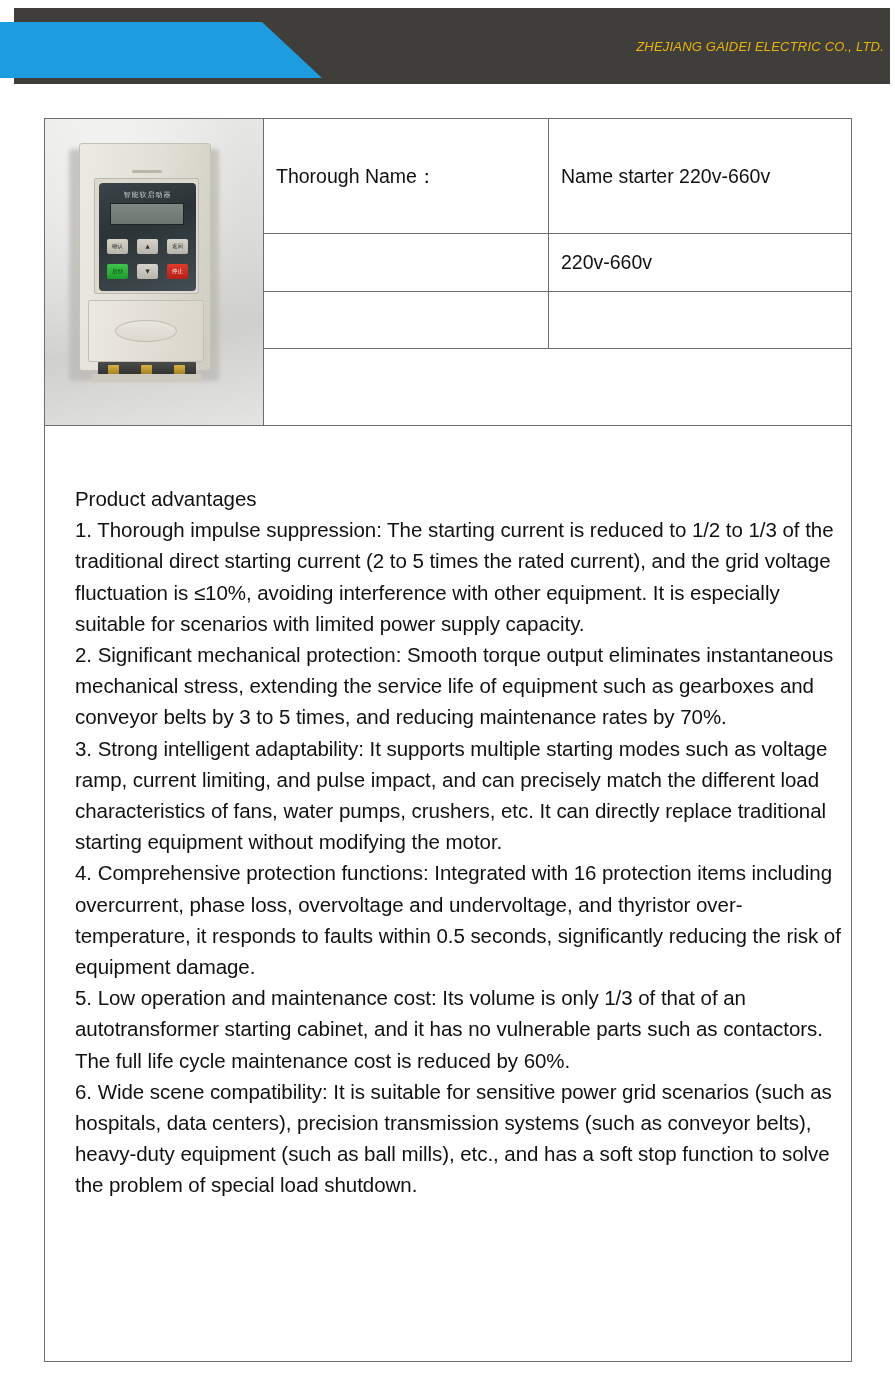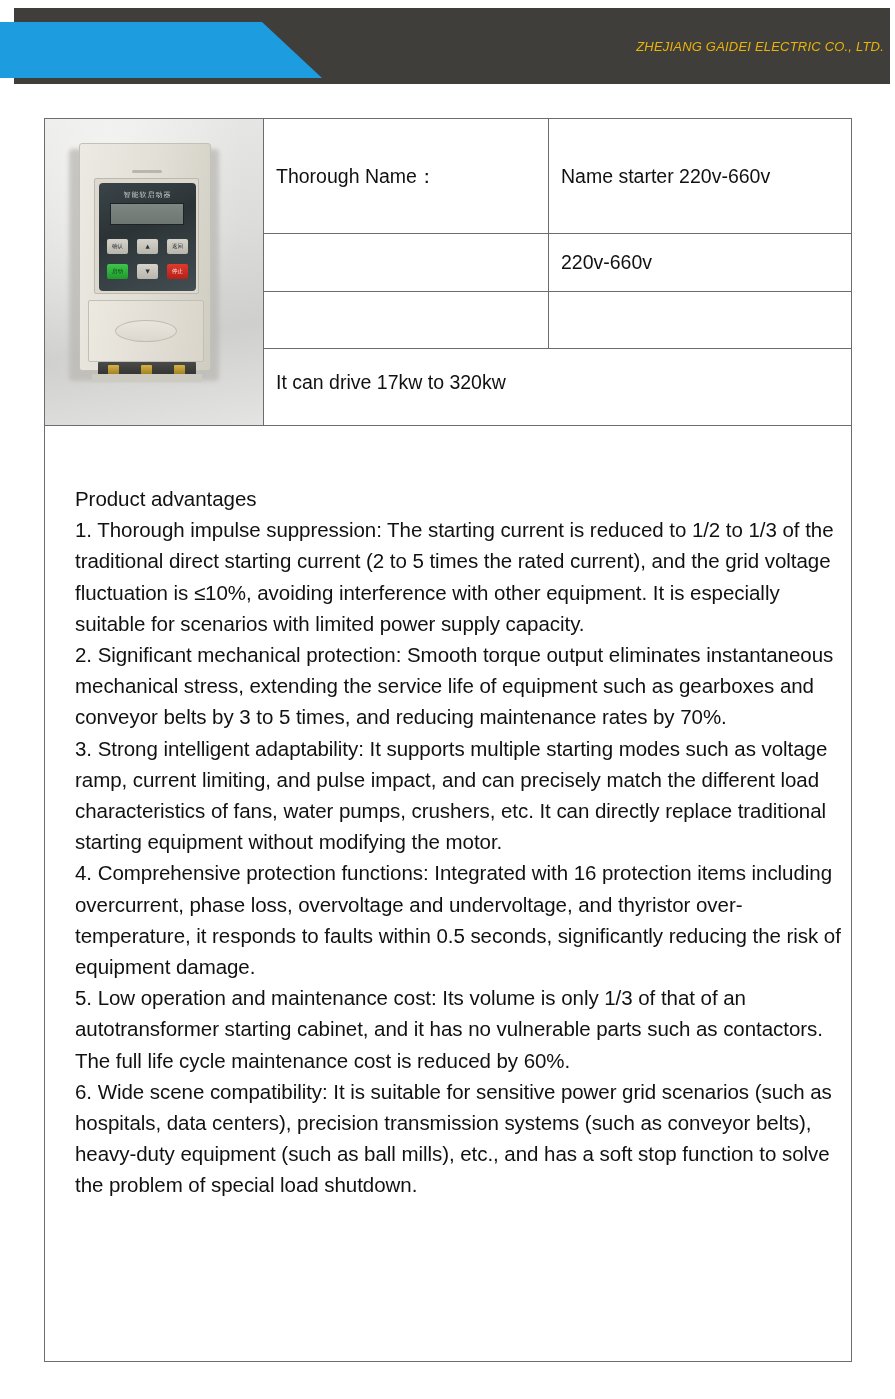--- a/index.html
+++ b/index.html
@@ -299,23 +299,20 @@
     </div>
     <div class="cell" style="left:504px; top:0; width:302px; height:114px;">
       <span>Name starter 220v-660v</span>
     </div>
 
     <div class="cell" style="left:504px; top:115px; width:302px; height:57px;">
       <span>220v-660v</span>
     </div>
 
 
-    <div class="cell" style="left:219px; top:230px; width:587px; height:76px; align-items:flex-start; padding-top:21px;">
-      <span>It can drive 17kw to 320kw</span>
-    </div>
 
     <div id="adv-cell">
       <div id="adv-text">Product advantages
 1. Thorough impulse suppression: The starting current is reduced to 1/2 to 1/3 of the traditional direct starting current (2 to 5 times the rated current), and the grid voltage fluctuation is ≤10%, avoiding interference with other equipment. It is especially suitable for scenarios with limited power supply capacity.
 2. Significant mechanical protection: Smooth torque output eliminates instantaneous mechanical stress, extending the service life of equipment such as gearboxes and conveyor belts by 3 to 5 times, and reducing maintenance rates by 70%.
 3. Strong intelligent adaptability: It supports multiple starting modes such as voltage ramp, current limiting, and pulse impact, and can precisely match the different load characteristics of fans, water pumps, crushers, etc. It can directly replace traditional starting equipment without modifying the motor.
 4. Comprehensive protection functions: Integrated with 16 protection items including overcurrent, phase loss, overvoltage and undervoltage, and thyristor over-temperature, it responds to faults within 0.5 seconds, significantly reducing the risk of equipment damage.
 5. Low operation and maintenance cost: Its volume is only 1/3 of that of an autotransformer starting cabinet, and it has no vulnerable parts such as contactors. The full life cycle maintenance cost is reduced by 60%.
 6. Wide scene compatibility: It is suitable for sensitive power grid scenarios (such as hospitals, data centers), precision transmission systems (such as conveyor belts), heavy-duty equipment (such as ball mills), etc., and has a soft stop function to solve the problem of special load shutdown.</div>
     </div>

